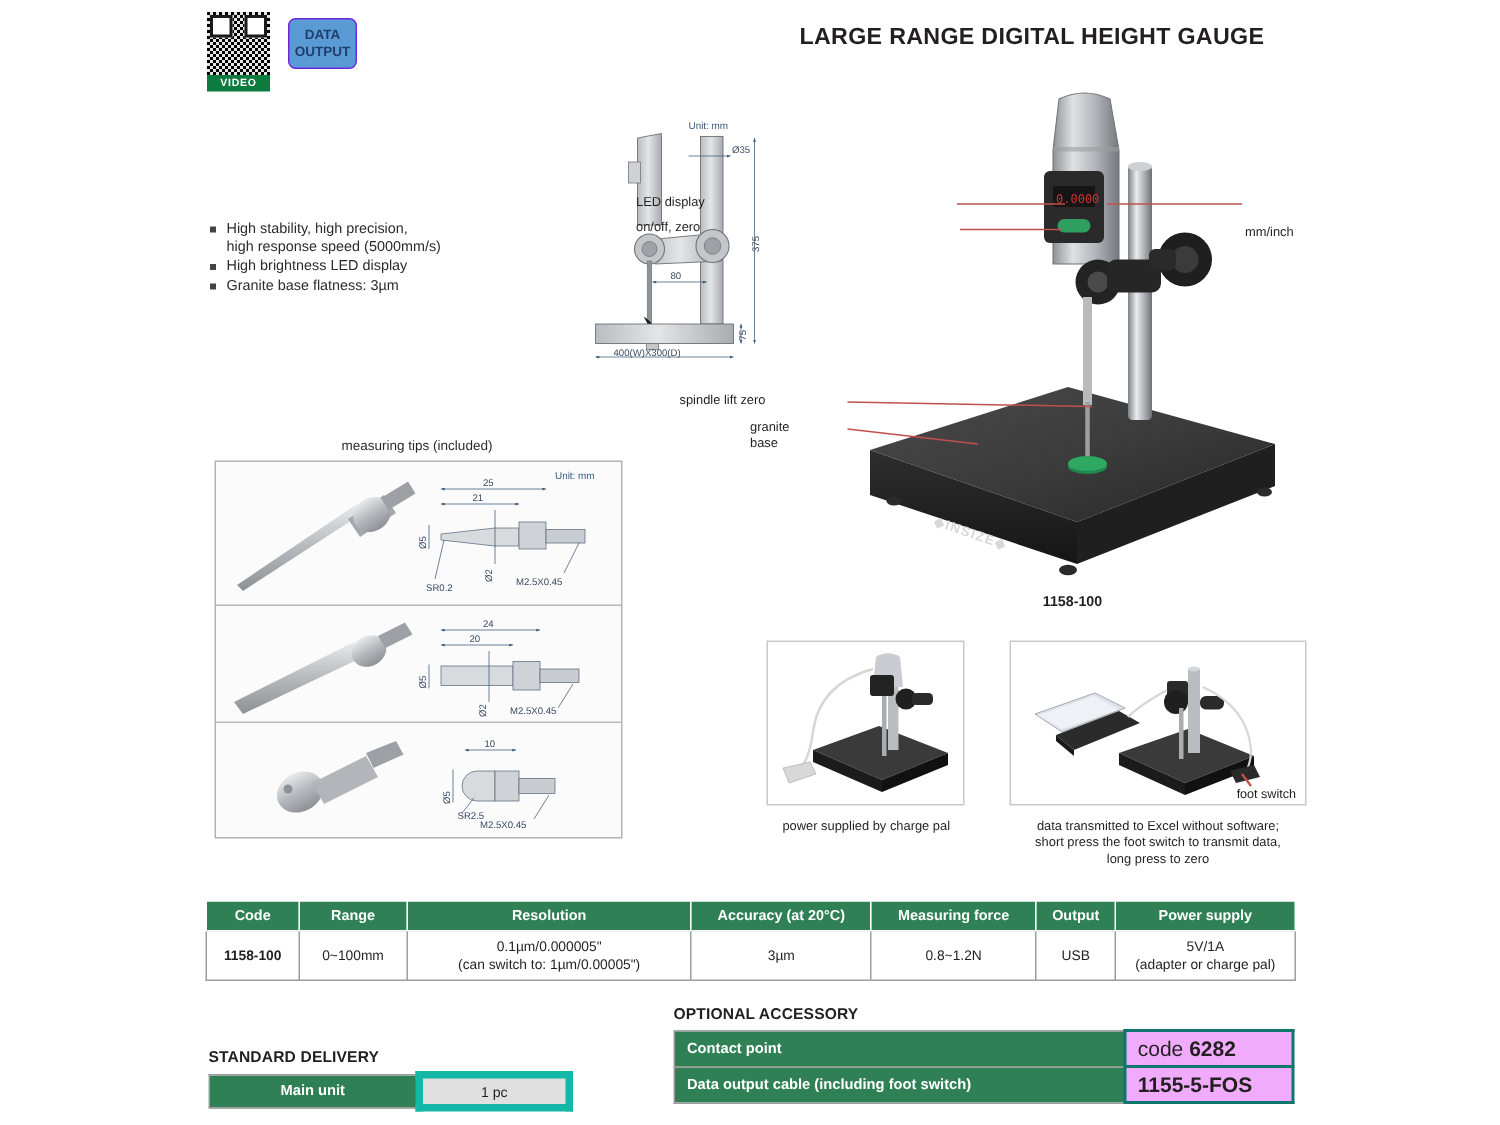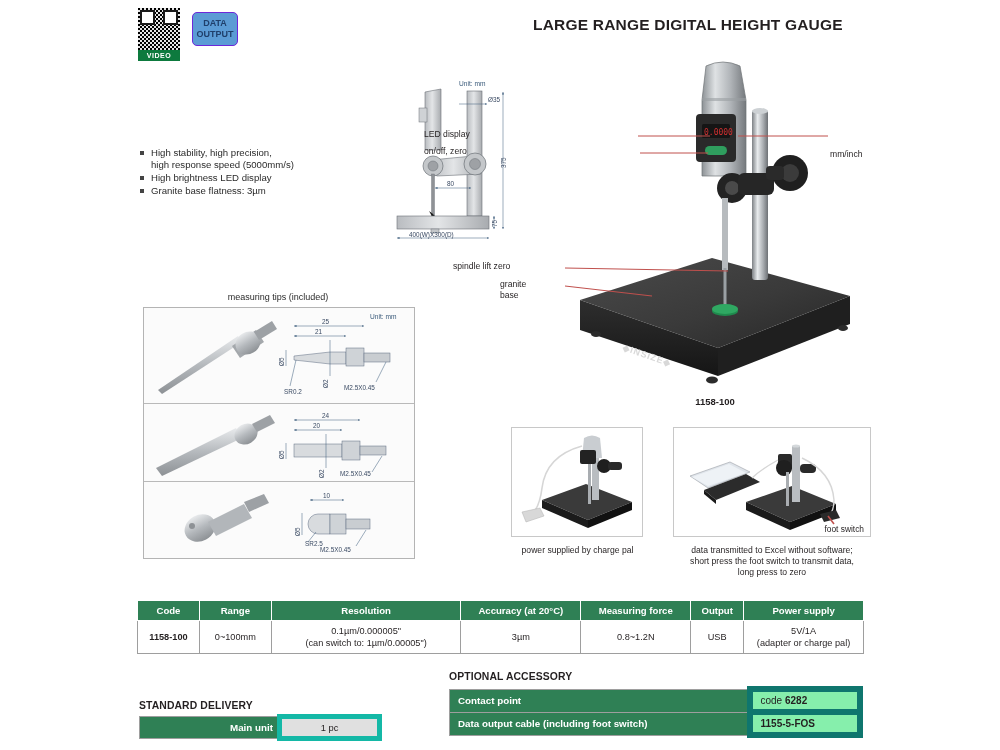--- a/index.html
+++ b/index.html
@@ -124,41 +124,41 @@
   }
   #spec-table td.code { font-weight: bold; }
 
   #std-title {
     left: 139px; top: 700px;
     font-size: 10.4px; font-weight: bold; letter-spacing: .1px;
   }
   #std-table { left: 139px; top: 714px; width: 243px; }
   #std-table th {
     background: #2f8055; color: #fff; font-size: 9.8px; font-weight: bold;
-    text-align: right; padding: 3px 4px; border: 1px solid #9e9e9e;
+    text-align: center; padding: 3px 20px; border: 1px solid #9e9e9e;
     width: 140px;
   }
   #std-table td {
     background: #e0e0e0; color: #231f20; font-size: 9.4px;
     padding: 3px 8px; border: 5px solid #14b8a6; text-align: center;
   }
 
   #opt-title {
     left: 449px; top: 671px;
     font-size: 10.4px; font-weight: bold; letter-spacing: .1px;
   }
   #opt-table { left: 449px; top: 686px; width: 414px; }
   #opt-table th {
     background: #2f8055; color: #fff; font-size: 9.8px; font-weight: bold;
     text-align: left; padding: 3px 8px; border: 1px solid #9e9e9e;
     width: 300px;
   }
   #opt-table td {
-    background: #86efac; color: #231f20; font-size: 10px; font-weight: bold;
-    padding: 3px 8px; border: 6px solid #0f766e;
+    background: #f0abfc; color: #231f20; font-size: 14px; font-weight: bold;
+    padding: 3px 8px; border: 2px solid #0f766e;
   }
   #opt-table td .lt { font-weight: normal; }
 </style>
 </head>
 <body>
 
 <div class="pg" id="qr-badge">
   <div class="qr"></div>
   <div class="vidbar">VIDEO</div>
 </div>

